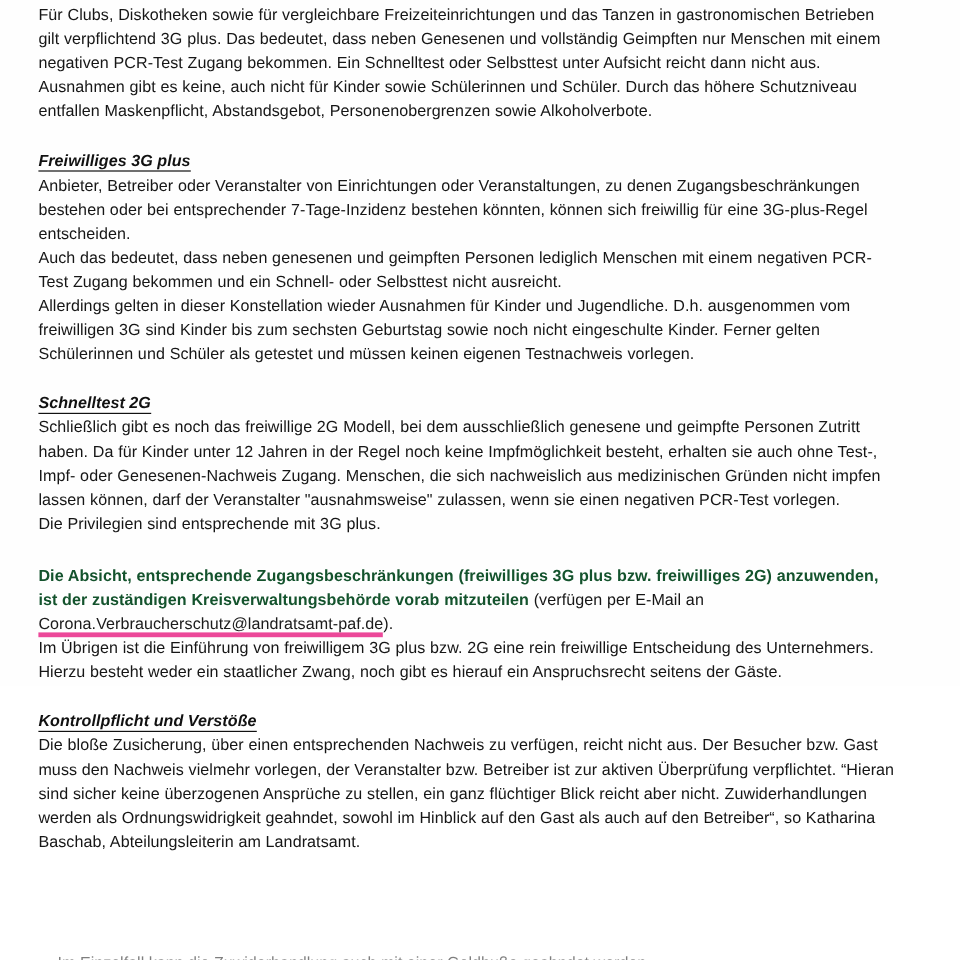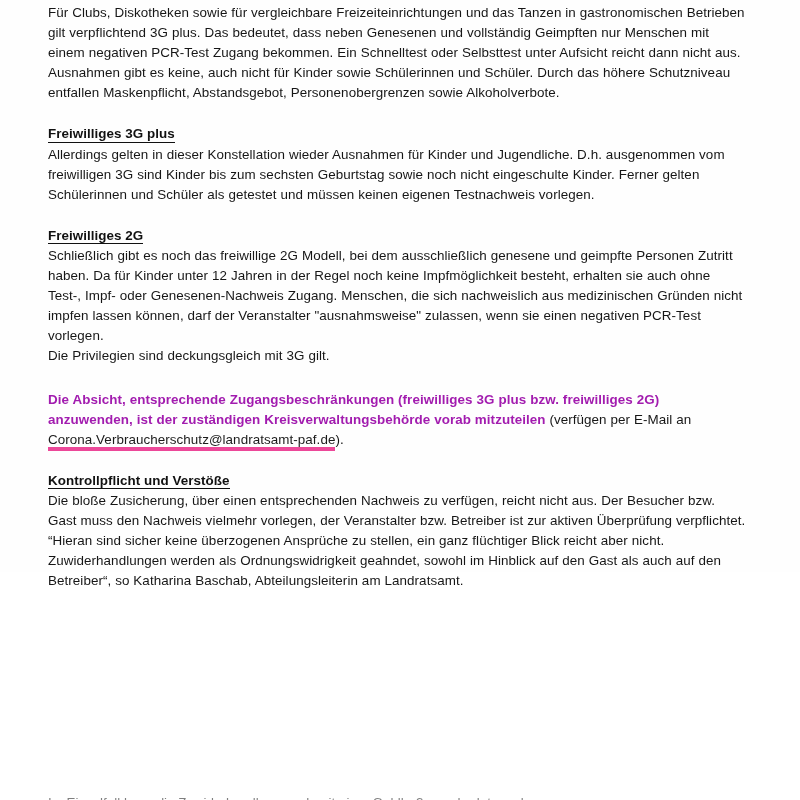--- a/index.html
+++ b/index.html
@@ -13,21 +13,21 @@
     background: #ffffff;
     font-family: "Liberation Sans", sans-serif;
     color: #141414;
     overflow: hidden;
   }
   .page {
     position: relative;
     width: 800px;
     height: 572px;
     box-sizing: border-box;
-    padding: 0 54px 0 48px;
+    padding: 0 54px 0 32px;
     background: #fefefe;
   }
   .doc-body {
     padding-top: 3px;
   }
   p {
     margin: 0;
     font-size: 13.4px;
     line-height: 20.1px;
     letter-spacing: 0.005em;
@@ -49,24 +49,25 @@
     font-size: 13.4px;
     line-height: 20.1px;
     font-weight: bold;
     color: #111111;
     letter-spacing: 0.004em;
   }
   h2.heading .heading-text {
     border-bottom: 1.4px solid #111111;
     padding-bottom: 0.5px;
     display: inline;
+    font-style: italic;
   }
   .bold-run {
     font-weight: bold;
-    color: #a21caf;
+    color: #14532d;
   }
   a.email-link,
   .email-link {
     color: #1b1b1b;
     text-decoration: none;
     border-bottom: 4px solid #ec4899;
     padding-bottom: 0.3px;
   }
   .cut-line {
     font-size: 13.4px;
@@ -87,37 +88,40 @@
 <div class="page">
   <div class="doc-body">
 
     <p class="para">Für Clubs, Diskotheken sowie für vergleichbare Freizeiteinrichtungen und das Tanzen in gastronomischen Betrieben gilt verpflichtend 3G plus. Das bedeutet, dass neben Genesenen und vollständig Geimpften nur Menschen mit einem negativen PCR-Test Zugang bekommen. Ein Schnelltest oder Selbsttest unter Aufsicht reicht dann nicht aus. Ausnahmen gibt es keine, auch nicht für Kinder sowie Schülerinnen und Schüler. Durch das höhere Schutzniveau entfallen Maskenpflicht, Abstandsgebot, Personenobergrenzen sowie Alkoholverbote.</p>
 
 
     <div class="gap-md"></div>
 
     <h2 class="heading"><span class="heading-text">Freiwilliges 3G plus</span></h2>
 
+    <p class="para">Anbieter, Betreiber oder Veranstalter von Einrichtungen oder Veranstaltungen, zu denen Zugangsbeschränkungen bestehen oder bei entsprechender 7-Tage-Inzidenz bestehen könnten, können sich freiwillig für eine 3G-plus-Regel entscheiden.</p>
 
+    <p class="para">Auch das bedeutet, dass neben genesenen und geimpften Personen lediglich Menschen mit einem negativen PCR-Test Zugang bekommen und ein Schnell- oder Selbsttest nicht ausreicht.</p>
 
     <p class="para">Allerdings gelten in dieser Konstellation wieder Ausnahmen für Kinder und Jugendliche. D.h. ausgenommen vom freiwilligen 3G sind Kinder bis zum sechsten Geburtstag sowie noch nicht eingeschulte Kinder. Ferner gelten Schülerinnen und Schüler als getestet und müssen keinen eigenen Testnachweis vorlegen.</p>
 
 
     <div class="gap-md"></div>
 
-    <h2 class="heading"><span class="heading-text">Freiwilliges 2G</span></h2>
+    <h2 class="heading"><span class="heading-text">Schnelltest 2G</span></h2>
 
     <p class="para">Schließlich gibt es noch das freiwillige 2G Modell, bei dem ausschließlich genesene und geimpfte Personen Zutritt haben. Da für Kinder unter 12 Jahren in der Regel noch keine Impfmöglichkeit besteht, erhalten sie auch ohne Test-, Impf- oder Genesenen-Nachweis Zugang. Menschen, die sich nachweislich aus medizinischen Gründen nicht impfen lassen können, darf der Veranstalter "ausnahmsweise" zulassen, wenn sie einen negativen PCR-Test vorlegen.</p>
 
-    <p class="para">Die Privilegien sind deckungsgleich mit 3G gilt.</p>
+    <p class="para">Die Privilegien sind entsprechende mit 3G plus.</p>
 
     <div class="gap-lg"></div>
 
     <p class="para"><span class="bold-run">Die Absicht, entsprechende Zugangsbeschränkungen (freiwilliges 3G plus bzw. freiwilliges 2G) anzuwenden, ist der zuständigen Kreisverwaltungsbehörde vorab mitzuteilen</span><span> (verfügen per E-Mail an </span><a class="email-link" href="#">Corona.Verbraucherschutz@landratsamt-paf.de</a><span>).</span></p>
 
+    <p class="para">Im Übrigen ist die Einführung von freiwilligem 3G plus bzw. 2G eine rein freiwillige Entscheidung des Unternehmers. Hierzu besteht weder ein staatlicher Zwang, noch gibt es hierauf ein Anspruchsrecht seitens der Gäste.</p>
 
     <div class="gap-md"></div>
 
     <h2 class="heading"><span class="heading-text">Kontrollpflicht und Verstöße</span></h2>
 
     <p class="para">Die bloße Zusicherung, über einen entsprechenden Nachweis zu verfügen, reicht nicht aus. Der Besucher bzw. Gast muss den Nachweis vielmehr vorlegen, der Veranstalter bzw. Betreiber ist zur aktiven Überprüfung verpflichtet. “Hieran sind sicher keine überzogenen Ansprüche zu stellen, ein ganz flüchtiger Blick reicht aber nicht. Zuwiderhandlungen werden als Ordnungswidrigkeit geahndet, sowohl im Hinblick auf den Gast als auch auf den Betreiber“, so Katharina Baschab, Abteilungsleiterin am Landratsamt.</p>
 
   </div>
 
   <div class="cut-line">Im Einzelfall kann die Zuwiderhandlung auch mit einer Geldbuße geahndet werden.</div>

